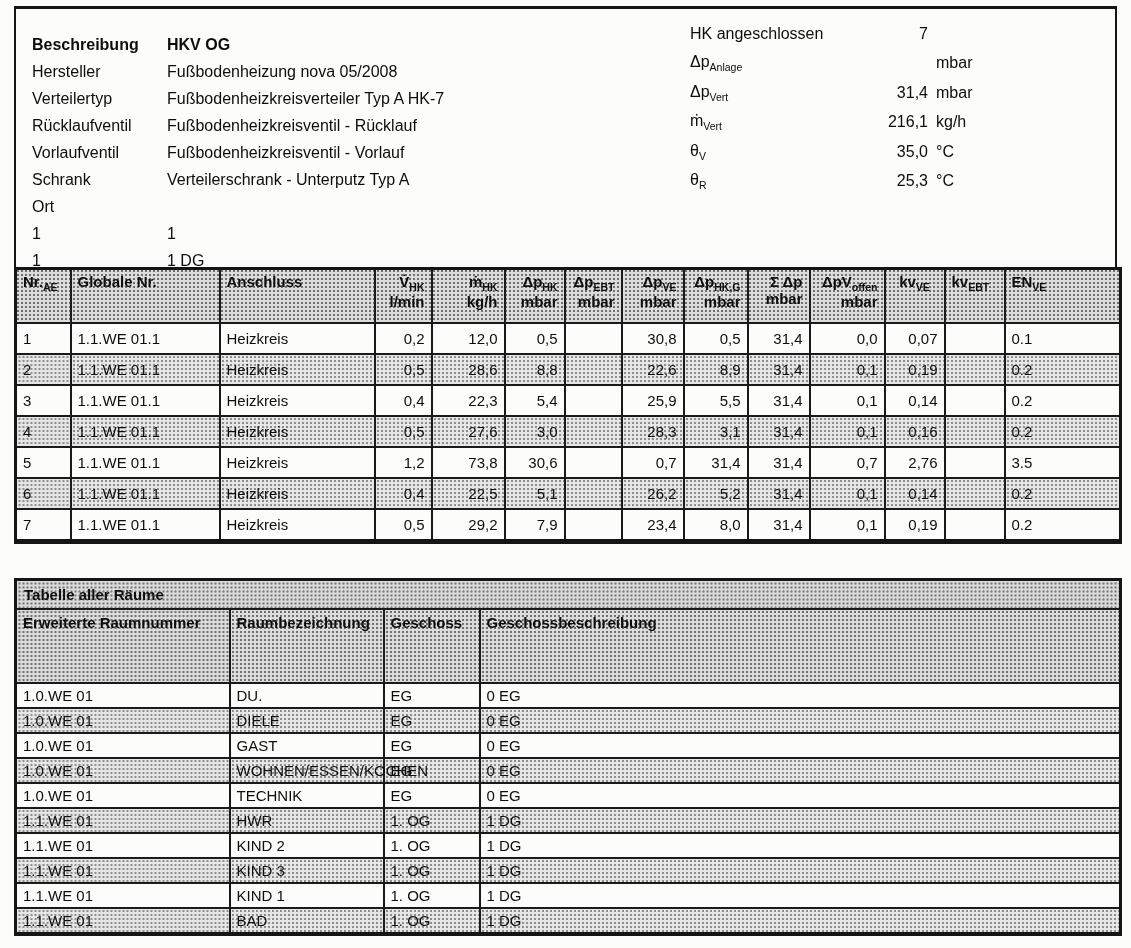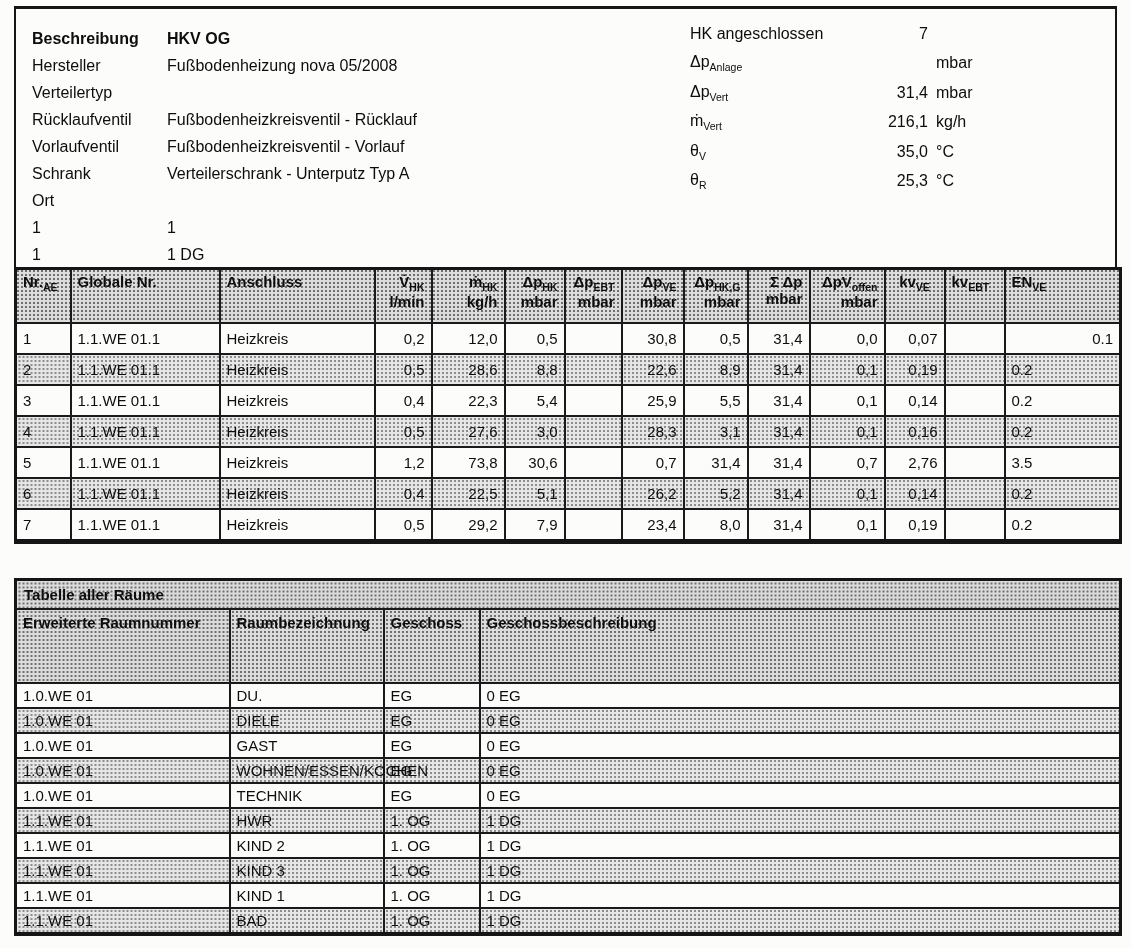--- a/index.html
+++ b/index.html
@@ -11,21 +11,21 @@
   }
 
   
   .infobox {
     position:absolute; left:14px; top:6px; width:1103px; height:261px;
     box-sizing:border-box;
     border-top:3px solid #151515;
     border-left:2px solid #151515;
     border-right:2px solid #151515;
   }
-  .info-left  { position:absolute; left:16px;  top:16px; }
+  .info-left  { position:absolute; left:16px;  top:22px; }
   .info-left .info-row { display:flex; height:27px; align-items:center; font-size:16px; }
   .info-left .lbl { width:135px; flex:0 0 135px; }
   .info-row.bold { font-weight:bold; }
 
   .info-right { position:absolute; left:674px; top:10px; width:420px; }
   .info-right .info-row { display:flex; height:29.5px; align-items:center; font-size:16px; }
   .info-right .lbl  { flex:0 0 170px; }
   .info-right .val  { flex:0 0 68px; text-align:right; }
   .info-right .unit { flex:0 0 90px; padding-left:8px; }
   sub { font-size:10.5px; line-height:1; }
@@ -83,20 +83,21 @@
     <span class="val">HKV OG</span>
   </div>
 
   <div class="info-row">
     <span class="lbl">Hersteller</span>
     <span class="val">Fußbodenheizung nova 05/2008</span>
   </div>
 
   <div class="info-row">
     <span class="lbl">Verteilertyp</span>
+    <span class="val">Fußbodenheizkreisverteiler Typ A HK-7</span>
   </div>
 
   <div class="info-row">
     <span class="lbl">Rücklaufventil</span>
     <span class="val">Fußbodenheizkreisventil - Rücklauf</span>
   </div>
 
   <div class="info-row">
     <span class="lbl">Vorlaufventil</span>
     <span class="val">Fußbodenheizkreisventil - Vorlauf</span>
@@ -246,21 +247,21 @@
           <td style="text-align: right;">0,2</td>
           <td style="text-align: right;">12,0</td>
           <td style="text-align: right;">0,5</td>
           <td style="text-align: right;"></td>
           <td style="text-align: right;">30,8</td>
           <td style="text-align: right;">0,5</td>
           <td style="text-align: right;">31,4</td>
           <td style="text-align: right;">0,0</td>
           <td style="text-align: right;">0,07</td>
           <td style="text-align: left;"></td>
-          <td style="text-align: right;">0.1</td>
+          <td style="text-align: left;">0.1</td>
         </tr>
         <tr class="shade">
           <td style="text-align: left;">2</td>
           <td style="text-align: left;">1.1.WE 01.1</td>
           <td style="text-align: left;">Heizkreis</td>
           <td style="text-align: right;">0,5</td>
           <td style="text-align: right;">28,6</td>
           <td style="text-align: right;">8,8</td>
           <td style="text-align: right;"></td>
           <td style="text-align: right;">22,6</td>

